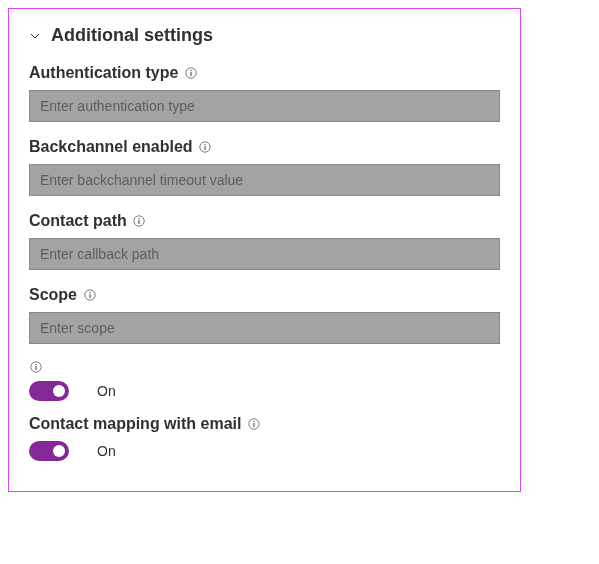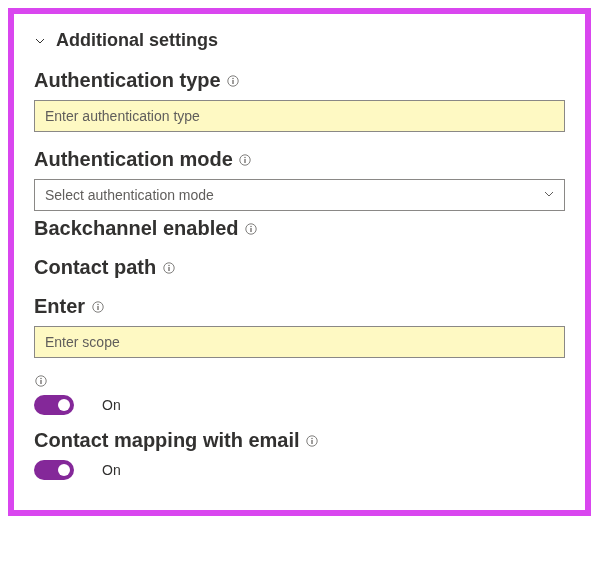--- a/index.html
+++ b/index.html
@@ -8,22 +8,22 @@
       padding: 0;
     }
     body {
       font-family: "Segoe UI", -apple-system, BlinkMacSystemFont, sans-serif;
       font-size: 14px;
       color: #323130;
       background: #fff;
       padding: 8px;
     }
     .panel {
-      border: 6px solid #d946ef;
-      width: 583px;
+      border: 1px solid #d946ef;
+      width: 513px;
       padding: 16px 20px 18px 20px;
     }
     .section-header {
       display: flex;
       align-items: center;
       gap: 10px;
       margin-bottom: 18px;
     }
     .section-title {
       font-size: 18px;
@@ -44,41 +44,41 @@
     .field-group.tight {
       margin-bottom: 6px;
     }
     .field-label-row {
       display: flex;
       align-items: center;
       gap: 6px;
       margin-bottom: 8px;
     }
     .field-label {
-      font-size: 20px;
+      font-size: 16px;
       font-weight: 600;
       color: #323130;
     }
     .info-icon {
       width: 13px;
       height: 13px;
       display: inline-flex;
       align-items: center;
       justify-content: center;
       cursor: pointer;
     }
     .text-input {
       width: 100%;
       height: 32px;
       border: 1px solid #8a8886;
       padding: 0 10px;
       font-size: 14px;
       font-family: inherit;
       color: #323130;
-      background: #fef9c3;
+      background: #a3a3a3;
     }
     .text-input::placeholder {
       color: #605e5c;
     }
     .select-wrap {
       position: relative;
       width: 100%;
     }
     .select-input {
       width: 100%;
@@ -155,72 +155,52 @@
         <svg width="12" height="12" viewBox="0 0 12 12">
             <circle cx="6" cy="6" r="5.2" stroke="#605e5c" stroke-width="0.8" fill="none"></circle>
             <circle cx="6" cy="3.5" r="0.7" fill="#605e5c"></circle>
             <rect x="5.4" y="5" width="1.2" height="4" fill="#605e5c"></rect>
           </svg>
       </span>
     </div>
     <input type="text" class="text-input" placeholder="Enter authentication type" style="">
   </div>
 
-  <div class="field-group tight">
-    <div class="field-label-row">
-      <span class="field-label">Authentication mode</span>
-      <span class="info-icon">
-        <svg width="12" height="12" viewBox="0 0 12 12">
-            <circle cx="6" cy="6" r="5.2" stroke="#605e5c" stroke-width="0.8" fill="none"></circle>
-            <circle cx="6" cy="3.5" r="0.7" fill="#605e5c"></circle>
-            <rect x="5.4" y="5" width="1.2" height="4" fill="#605e5c"></rect>
-          </svg>
-      </span>
-    </div>
-    <div class="select-wrap">
-      <div class="select-input">
-        <span>Select authentication mode</span>
-      </div>
-      <span class="select-chevron">
-        <svg width="12" height="12" viewBox="0 0 12 12">
-            <path d="M2 4 L6 8 L10 4" stroke="#605e5c" stroke-width="1" fill="none"></path>
-          </svg>
-      </span>
-    </div>
-  </div>
 
   <div class="field-group">
     <div class="field-label-row">
       <span class="field-label">Backchannel enabled</span>
       <span class="info-icon">
         <svg width="12" height="12" viewBox="0 0 12 12">
             <circle cx="6" cy="6" r="5.2" stroke="#605e5c" stroke-width="0.8" fill="none"></circle>
             <circle cx="6" cy="3.5" r="0.7" fill="#605e5c"></circle>
             <rect x="5.4" y="5" width="1.2" height="4" fill="#605e5c"></rect>
           </svg>
       </span>
     </div>
+    <input type="text" class="text-input" placeholder="Enter backchannel timeout value" style="">
   </div>
 
   <div class="field-group">
     <div class="field-label-row">
       <span class="field-label">Contact path</span>
       <span class="info-icon">
         <svg width="12" height="12" viewBox="0 0 12 12">
             <circle cx="6" cy="6" r="5.2" stroke="#605e5c" stroke-width="0.8" fill="none"></circle>
             <circle cx="6" cy="3.5" r="0.7" fill="#605e5c"></circle>
             <rect x="5.4" y="5" width="1.2" height="4" fill="#605e5c"></rect>
           </svg>
       </span>
     </div>
-  </div>
-
-  <div class="field-group">
-    <div class="field-label-row">
-      <span class="field-label">Enter</span>
+    <input type="text" class="text-input" placeholder="Enter callback path" style="">
+  </div>
+
+  <div class="field-group">
+    <div class="field-label-row">
+      <span class="field-label">Scope</span>
       <span class="info-icon">
         <svg width="12" height="12" viewBox="0 0 12 12">
             <circle cx="6" cy="6" r="5.2" stroke="#605e5c" stroke-width="0.8" fill="none"></circle>
             <circle cx="6" cy="3.5" r="0.7" fill="#605e5c"></circle>
             <rect x="5.4" y="5" width="1.2" height="4" fill="#605e5c"></rect>
           </svg>
       </span>
     </div>
     <input type="text" class="text-input" placeholder="Enter scope" style="">
   </div>

